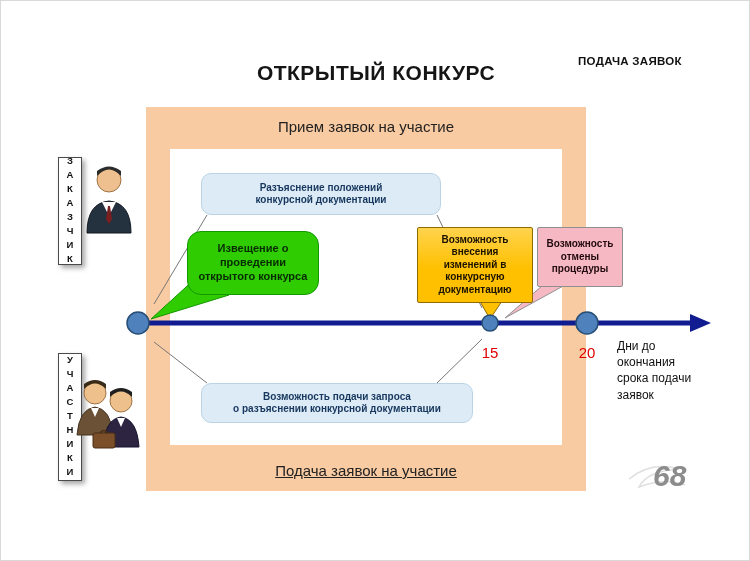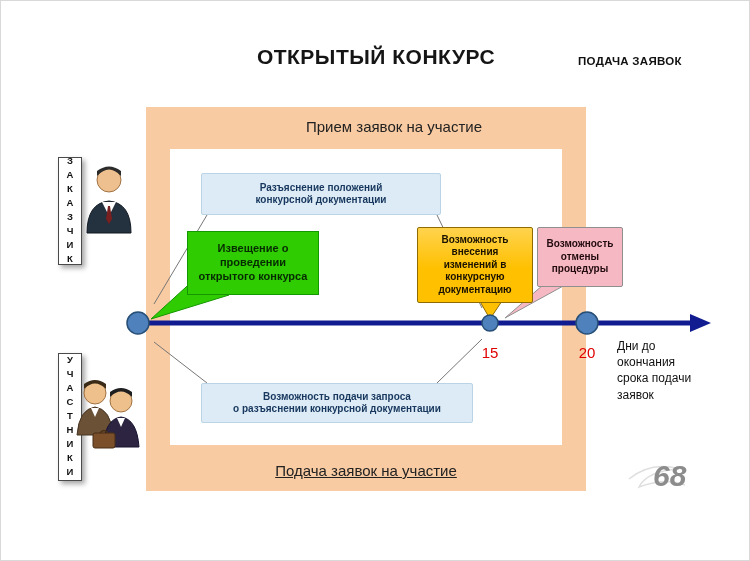--- a/index.html
+++ b/index.html
@@ -2,54 +2,55 @@
 <html style="--c-frame: #F9CBA2; --c-notice_green: #2ECC00; --c-info_blue: #DCEBF5; --c-amendment_orange: #FFC000; --c-cancel_pink: #F6B9C3; --c-timeline_navy: #101C8F; --c-tick_red: #E00000; --c-node_blue: #4F81BD;"><head>
 <meta charset="utf-8">
 <style>
   html,body { margin:0; padding:0; background:#fff; }
   .slide {
     position:relative; width:750px; height:561px; background:#fff;
     font-family:"Liberation Sans","DejaVu Sans",sans-serif;
     border:1px solid #d9d9d9; box-sizing:border-box; overflow:hidden;
   }
   .title {
-    position:absolute; top:44px; left:120px; width:510px; text-align:center;
+    position:absolute; top:60px; left:120px; width:510px; text-align:center;
     font-size:21px; font-weight:bold; color:#151515; letter-spacing:0.5px;
   }
   .corner-label {
     position:absolute; top:54px; left:577px; font-size:11.5px; font-weight:bold;
     color:#111; letter-spacing:0.3px;
   }
   .frame {
     position:absolute; left:145px; top:106px; width:440px; height:384px;
     background:var(--c-frame,#F9CBA2);
   }
   .frame-inner {
     position:absolute; left:24px; top:42px; width:392px; height:296px; background:#ffffff;
   }
   .band { position:absolute; left:0; width:100%; text-align:center; font-size:15px; color:#222; }
-  .band-top { top:11px;padding-left:28px; }
+  .band-top { top:11px; }
   .band-bottom { bottom:12px;text-decoration:underline; }
   .overlay { position:absolute; left:0; top:0; width:750px; height:561px; pointer-events:none; }
   .vlabel {
     position:absolute; width:22px; background:#fff; border:1px solid #4a4a4a;
     box-shadow:3px 3px 5px rgba(0,0,0,0.35);
     display:flex; align-items:center; justify-content:center;
     font-size:9.5px; font-weight:bold; color:#111;
   }
   .vlabel span { writing-mode:vertical-rl; text-orientation:upright; letter-spacing:3px; }
   .clipart { position:absolute; }
   .box {
     position:absolute; display:flex; align-items:center; justify-content:center;
     text-align:center; font-weight:bold; white-space:pre-line; box-sizing:border-box;
     line-height:1.25;
+    border-radius:14px;
   }
   .box-blue {
     background:var(--c-info_blue,#DCEBF5); border:1px solid #bad4e6;
-    color:#17375E; font-size:10px; border-radius:2px;
+    color:#17375E; font-size:10px; border-radius:10px;
   }
   .box-green {
     background:var(--c-notice_green,#2ECC00); border:1px solid #149700;
     color:#072b00; font-size:11px;
   }
   .box-orange {
     background:linear-gradient(180deg,#ffd34d 0%, var(--c-amendment_orange,#FFC000) 55%);
     border:1.5px solid #8f6b00; color:#1a1200; font-size:10px; border-radius:2px;
   }
   .box-pink {

